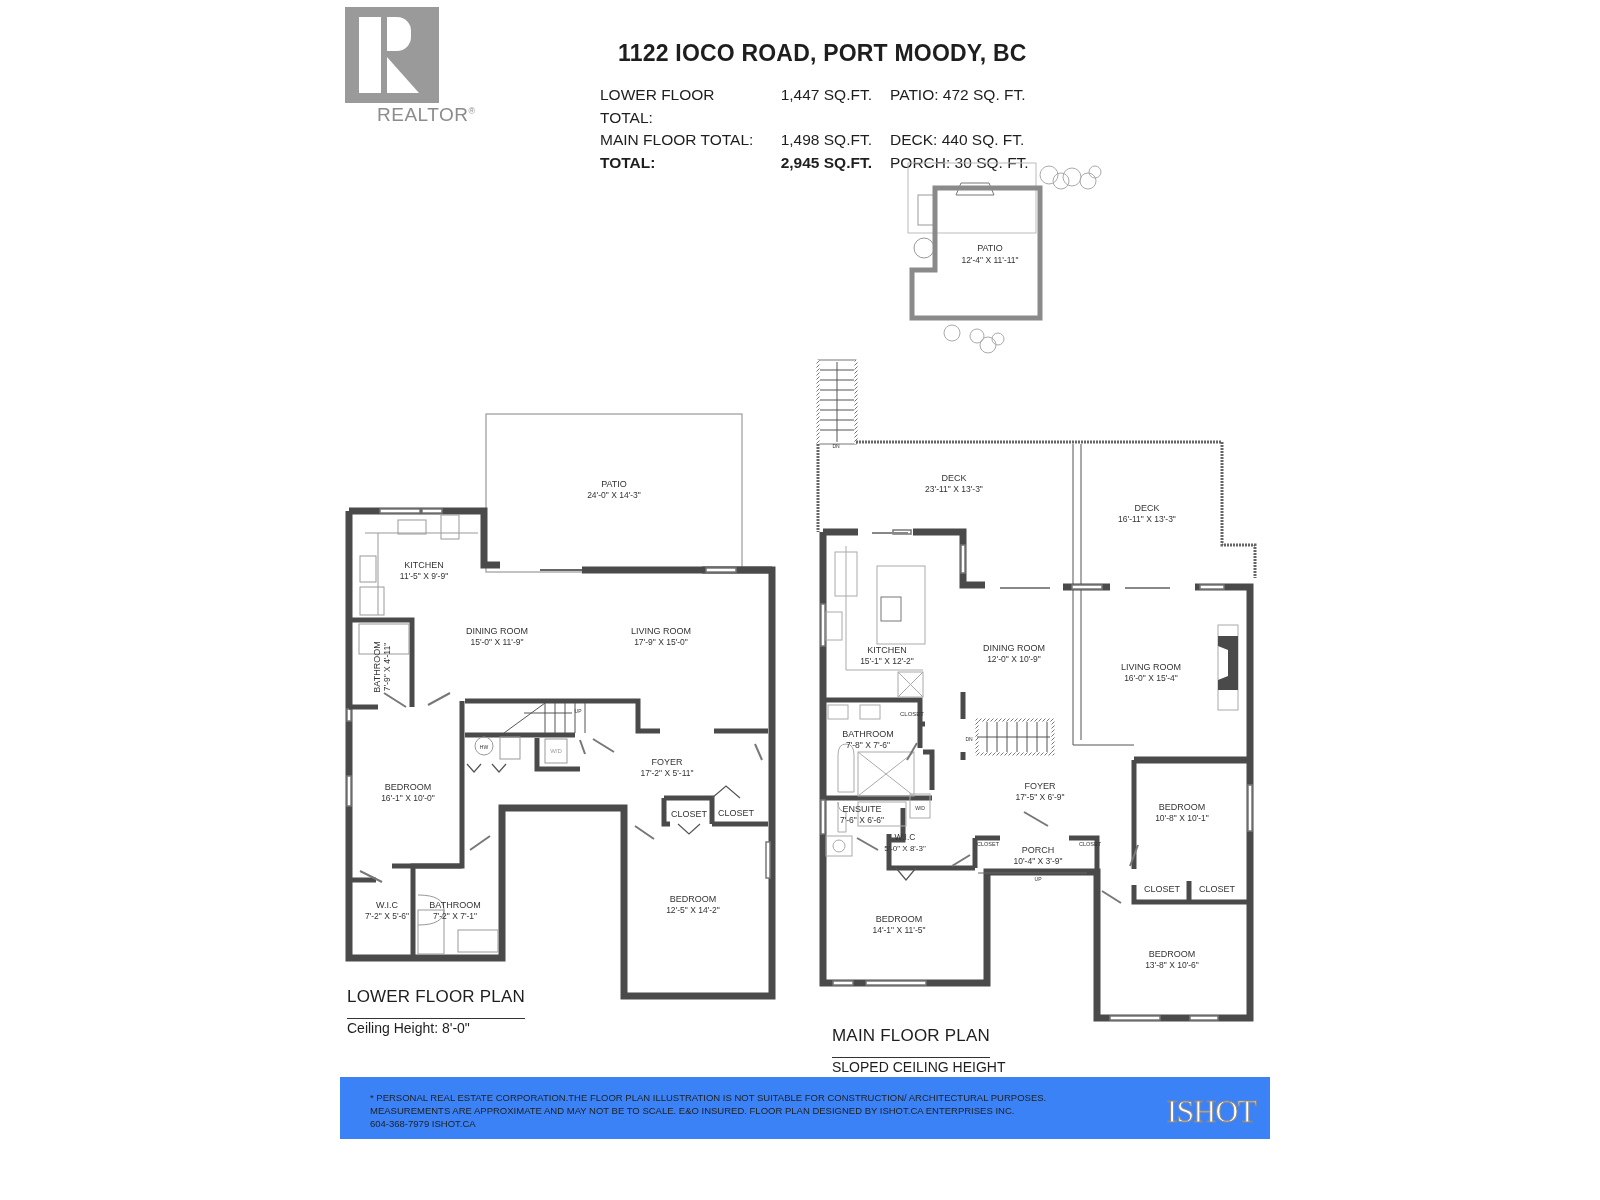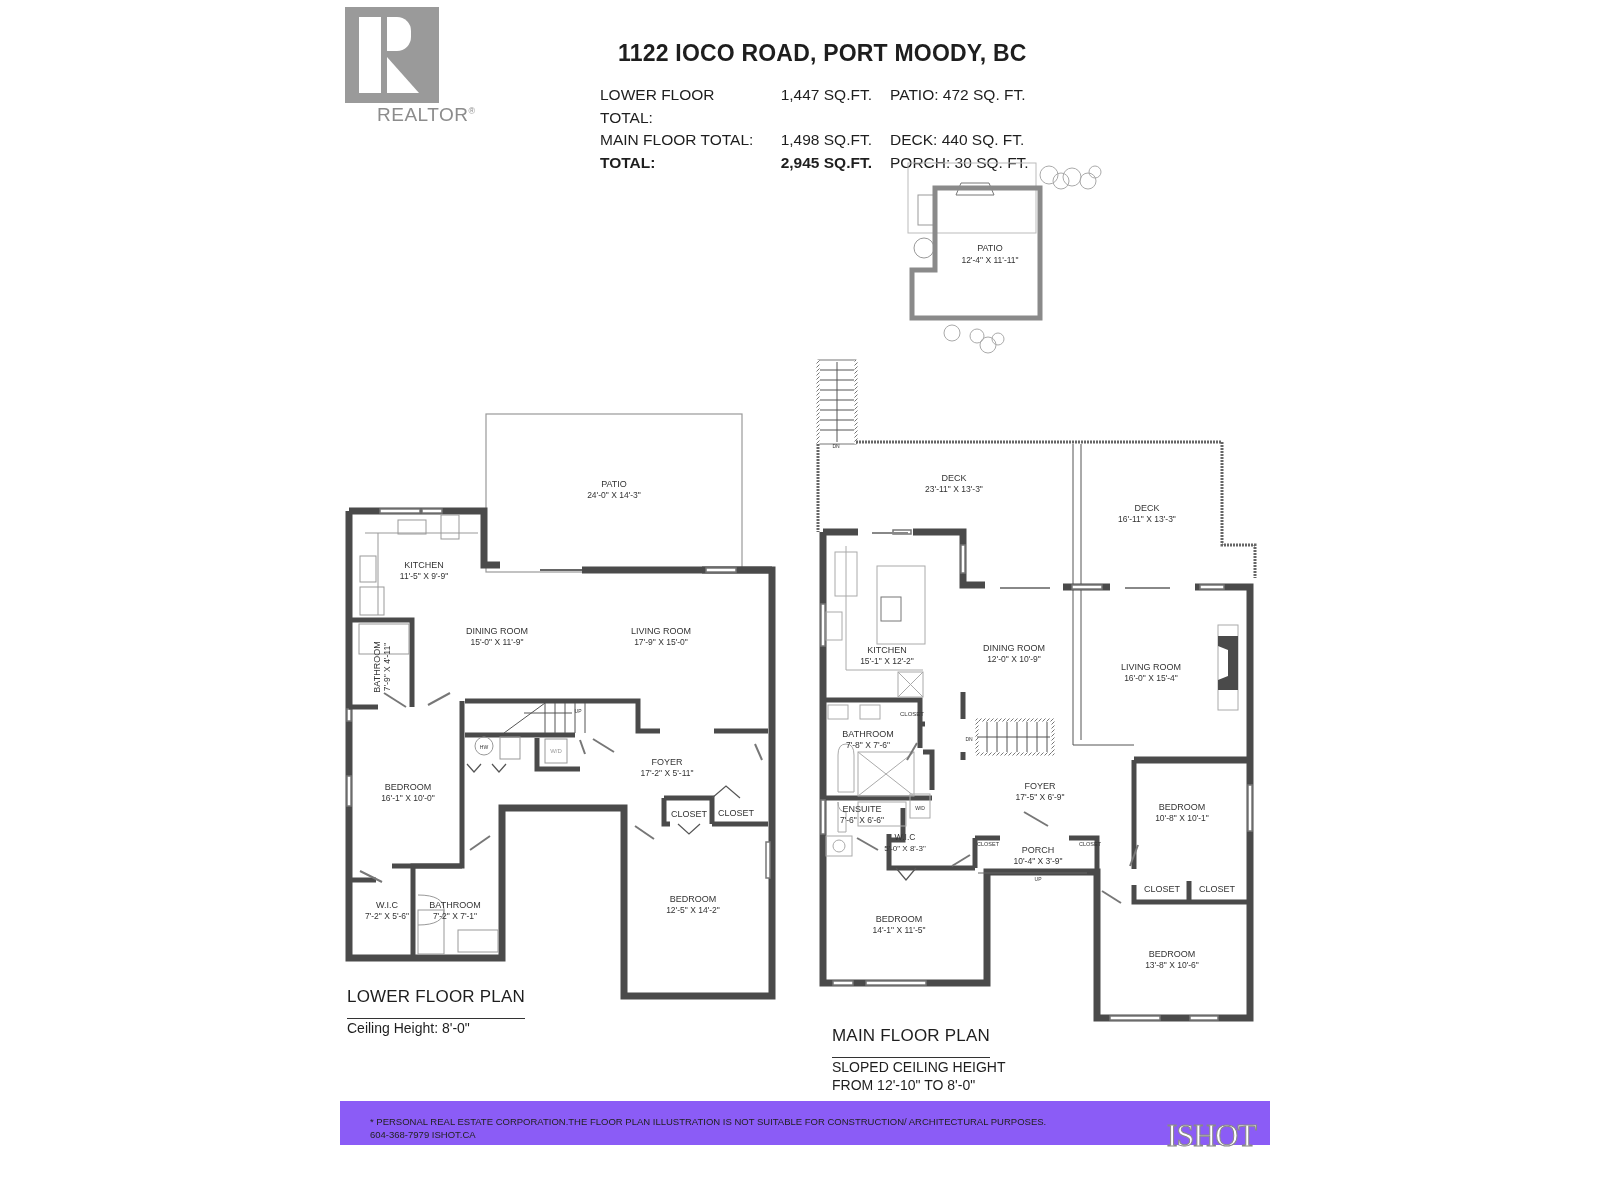--- a/index.html
+++ b/index.html
@@ -20,21 +20,21 @@
   .stats .row { display: flex; }
   .stats .lab { width: 168px; }
   .stats .val { width: 104px; text-align: right; }
   .stats .ext { padding-left: 18px; }
   .stats .bold { font-weight: bold; }
   
   .plan-title { font-size: 17px; color: #1e1e1e; letter-spacing: 0.2px; }
   .plan-title .u { border-bottom: 1px solid #333; display: inline-block; padding-bottom: 11px; }
   .plan-sub { font-size: 14px; color: #1e1e1e; line-height: 18px; }
   
-  .footer { left: 340px; top: 1101px; width: 930px; height: 44px; background: #8b5cf6; }
+  .footer { left: 340px; top: 1077px; width: 930px; height: 62px; background: #3b82f6; }
   .footer .disc { position: absolute; left: 30px; top: 14px; font-size: 9.5px; line-height: 13px; color: #222; }
   .footer .ishot { position: absolute; right: 14px; top: 16px; font-family: "Liberation Serif", "DejaVu Serif", serif;
         font-size: 32px; color: #fff; -webkit-text-stroke: 1px #888; letter-spacing: -1px; }
   svg text { font-family: "Liberation Sans", "DejaVu Sans", sans-serif; }
 </style>
 </head>
 <body>
 
 <div class="abs realtor-logo">
   <div class="r-stem"></div>
@@ -371,16 +371,17 @@
 </div>
 <div class="abs" style="left:832px;top:1026px;">
   <div class="plan-title"><span class="u">MAIN FLOOR PLAN</span></div>
   <div class="plan-sub">SLOPED CEILING HEIGHT</div>
   <div class="plan-sub">FROM 12'-10" TO 8'-0"</div>
 </div>
 
 <div class="abs footer">
   <div class="disc">
     <div>* PERSONAL REAL ESTATE CORPORATION.THE FLOOR PLAN ILLUSTRATION IS NOT SUITABLE FOR CONSTRUCTION/ ARCHITECTURAL PURPOSES.</div>
+    <div>MEASUREMENTS ARE APPROXIMATE AND MAY NOT BE TO SCALE. E&amp;O INSURED. FLOOR PLAN DESIGNED BY ISHOT.CA ENTERPRISES INC.</div>
     <div>604-368-7979  ISHOT.CA</div>
   </div>
   <div class="ishot">ISHOT</div>
 </div>
 
 </body></html>

